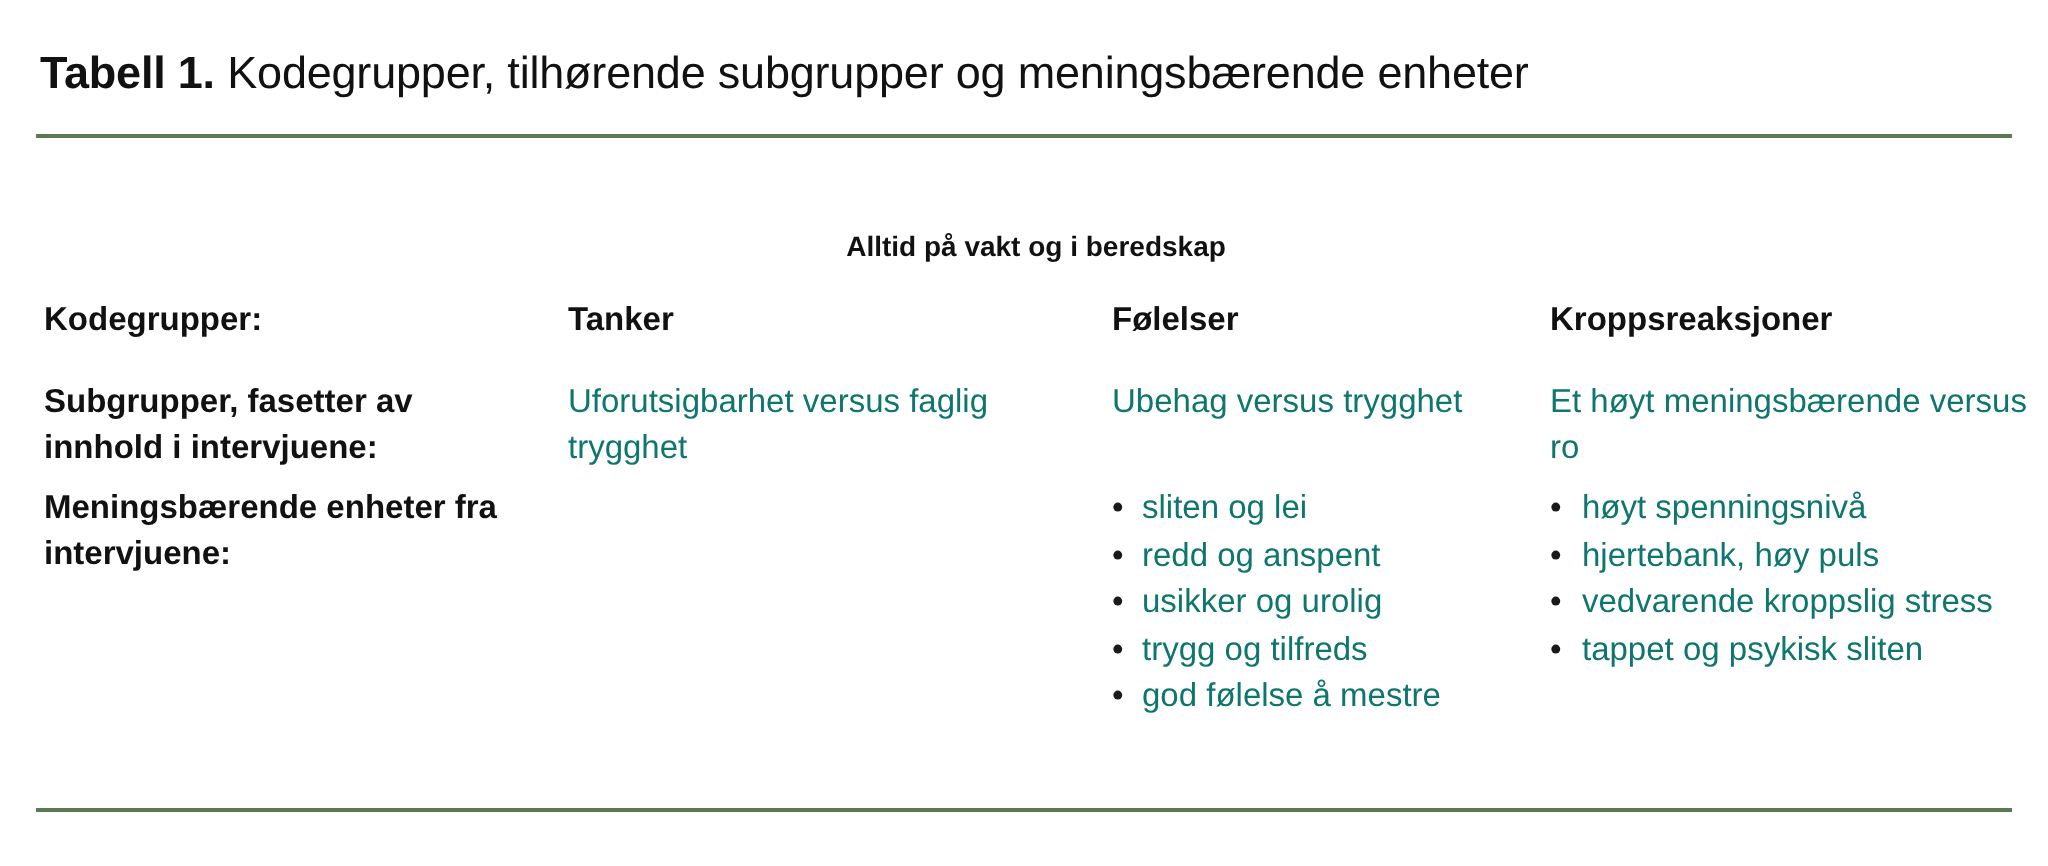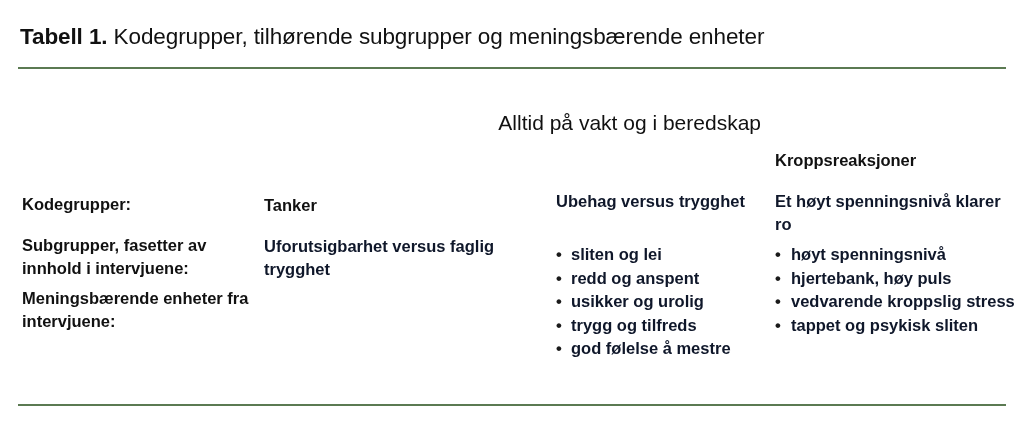--- a/index.html
+++ b/index.html
@@ -60,44 +60,42 @@
     top: 0;
     width: 1024px;
     height: 433px;
   }
 
   .span-header {
     position: absolute;
     left: 275px;
     top: 112px;
     width: 486px;
-    text-align: right;
-    font-size: 21px;
-    font-weight: 400;
+    text-align: center;
+    font-size: 14px;
+    font-weight: 700;
     line-height: 22px;
     color: #111111;
   }
 
   .cell {
     position: absolute;
     font-size: 16.5px;
     line-height: 23px;
-    color: #0f172a;
-    font-weight: bold;
+    color: #0f766e;
   }
 
   .rowlabel {
     font-weight: 700;
     color: #111111;
-    margin-top: 44px;
   }
 
   
   .col-label { left: 22px;  width: 240px; }
-  .col-1     { left: 264px; width: 265px; margin-top: 45px; }
+  .col-1     { left: 284px; width: 265px; }
   .col-2     { left: 556px; width: 200px; }
   .col-3     { left: 775px; width: 240px; }
 
   
   .row-head  { top: 149px; }
   .row-sub   { top: 190px; }
   .row-units { top: 243px; }
 
   .colhead { font-weight: 700; color: #111111; }
 
@@ -136,26 +134,27 @@
 
   <div class="rule rule-top"></div>
   <div class="rule rule-bottom"></div>
 
   <div class="table">
 
     <div class="span-header">Alltid på vakt og i beredskap</div>
 
     <div class="cell rowlabel col-label row-head">Kodegrupper:</div>
     <div class="cell colhead col-1 row-head">Tanker</div>
+    <div class="cell colhead col-2 row-head">Følelser</div>
     <div class="cell colhead col-3 row-head">Kroppsreaksjoner</div>
 
     <div class="cell rowlabel col-label row-sub">Subgrupper, fasetter av innhold i intervjuene:</div>
     <div class="cell col-1 row-sub">Uforutsigbarhet versus faglig trygghet</div>
     <div class="cell col-2 row-sub">Ubehag versus trygghet</div>
-    <div class="cell col-3 row-sub">Et høyt spenningsnivå klarer ro</div>
+    <div class="cell col-3 row-sub">Et høyt meningsbærende versus ro</div>
 
     <div class="cell rowlabel col-label row-units">Meningsbærende enheter fra intervjuene:</div>
 
 
     <div class="cell col-3 row-units">
       <ul class="bullets">
           <li>høyt spenningsnivå</li>
           <li>hjertebank, høy puls</li>
           <li>vedvarende kroppslig stress</li>
           <li>tappet og psykisk sliten</li>

